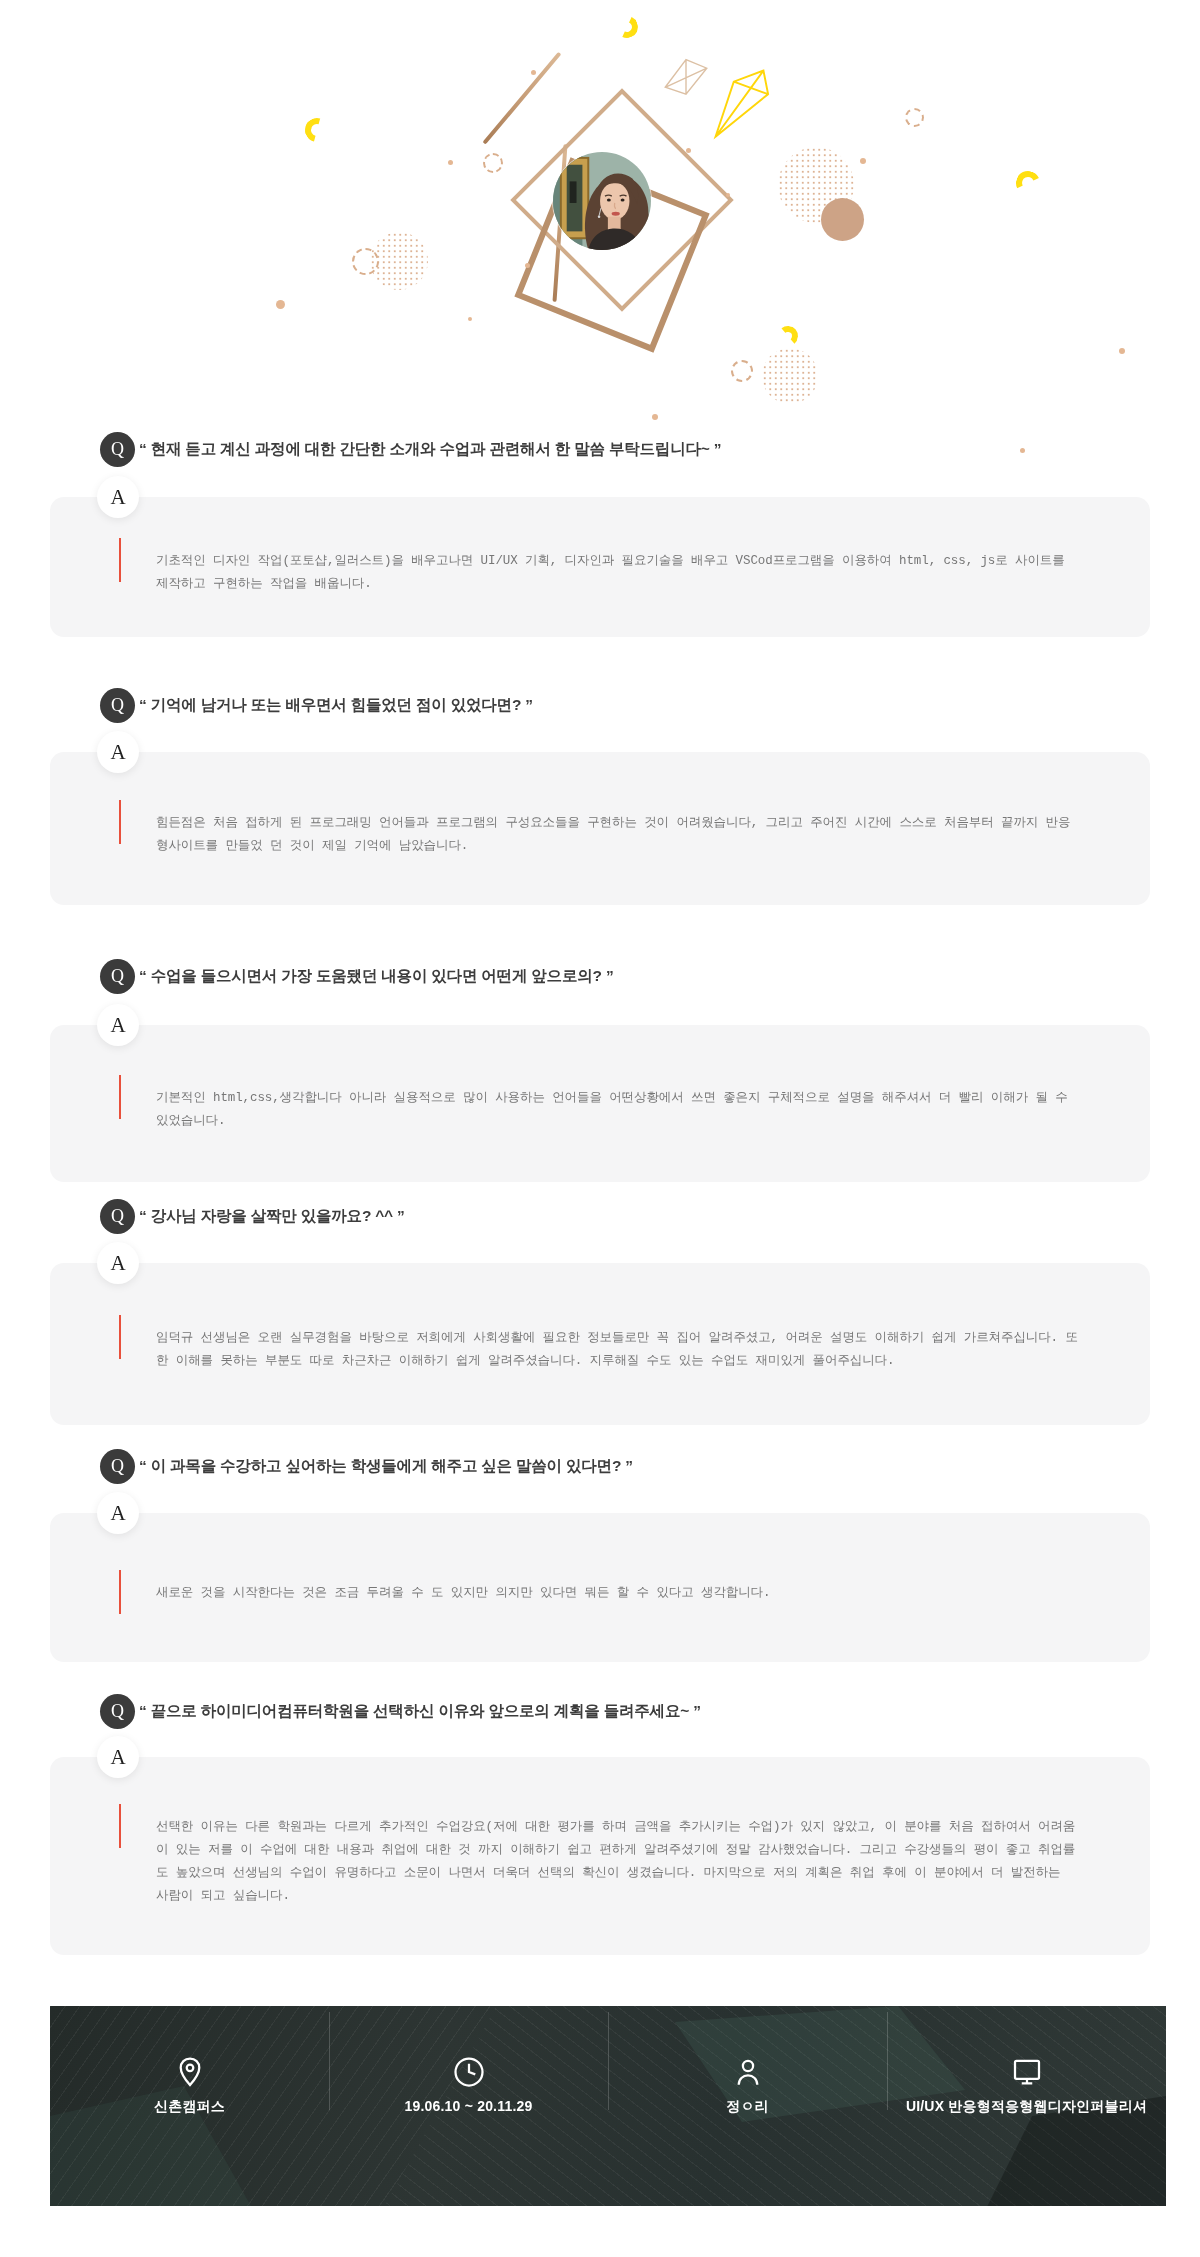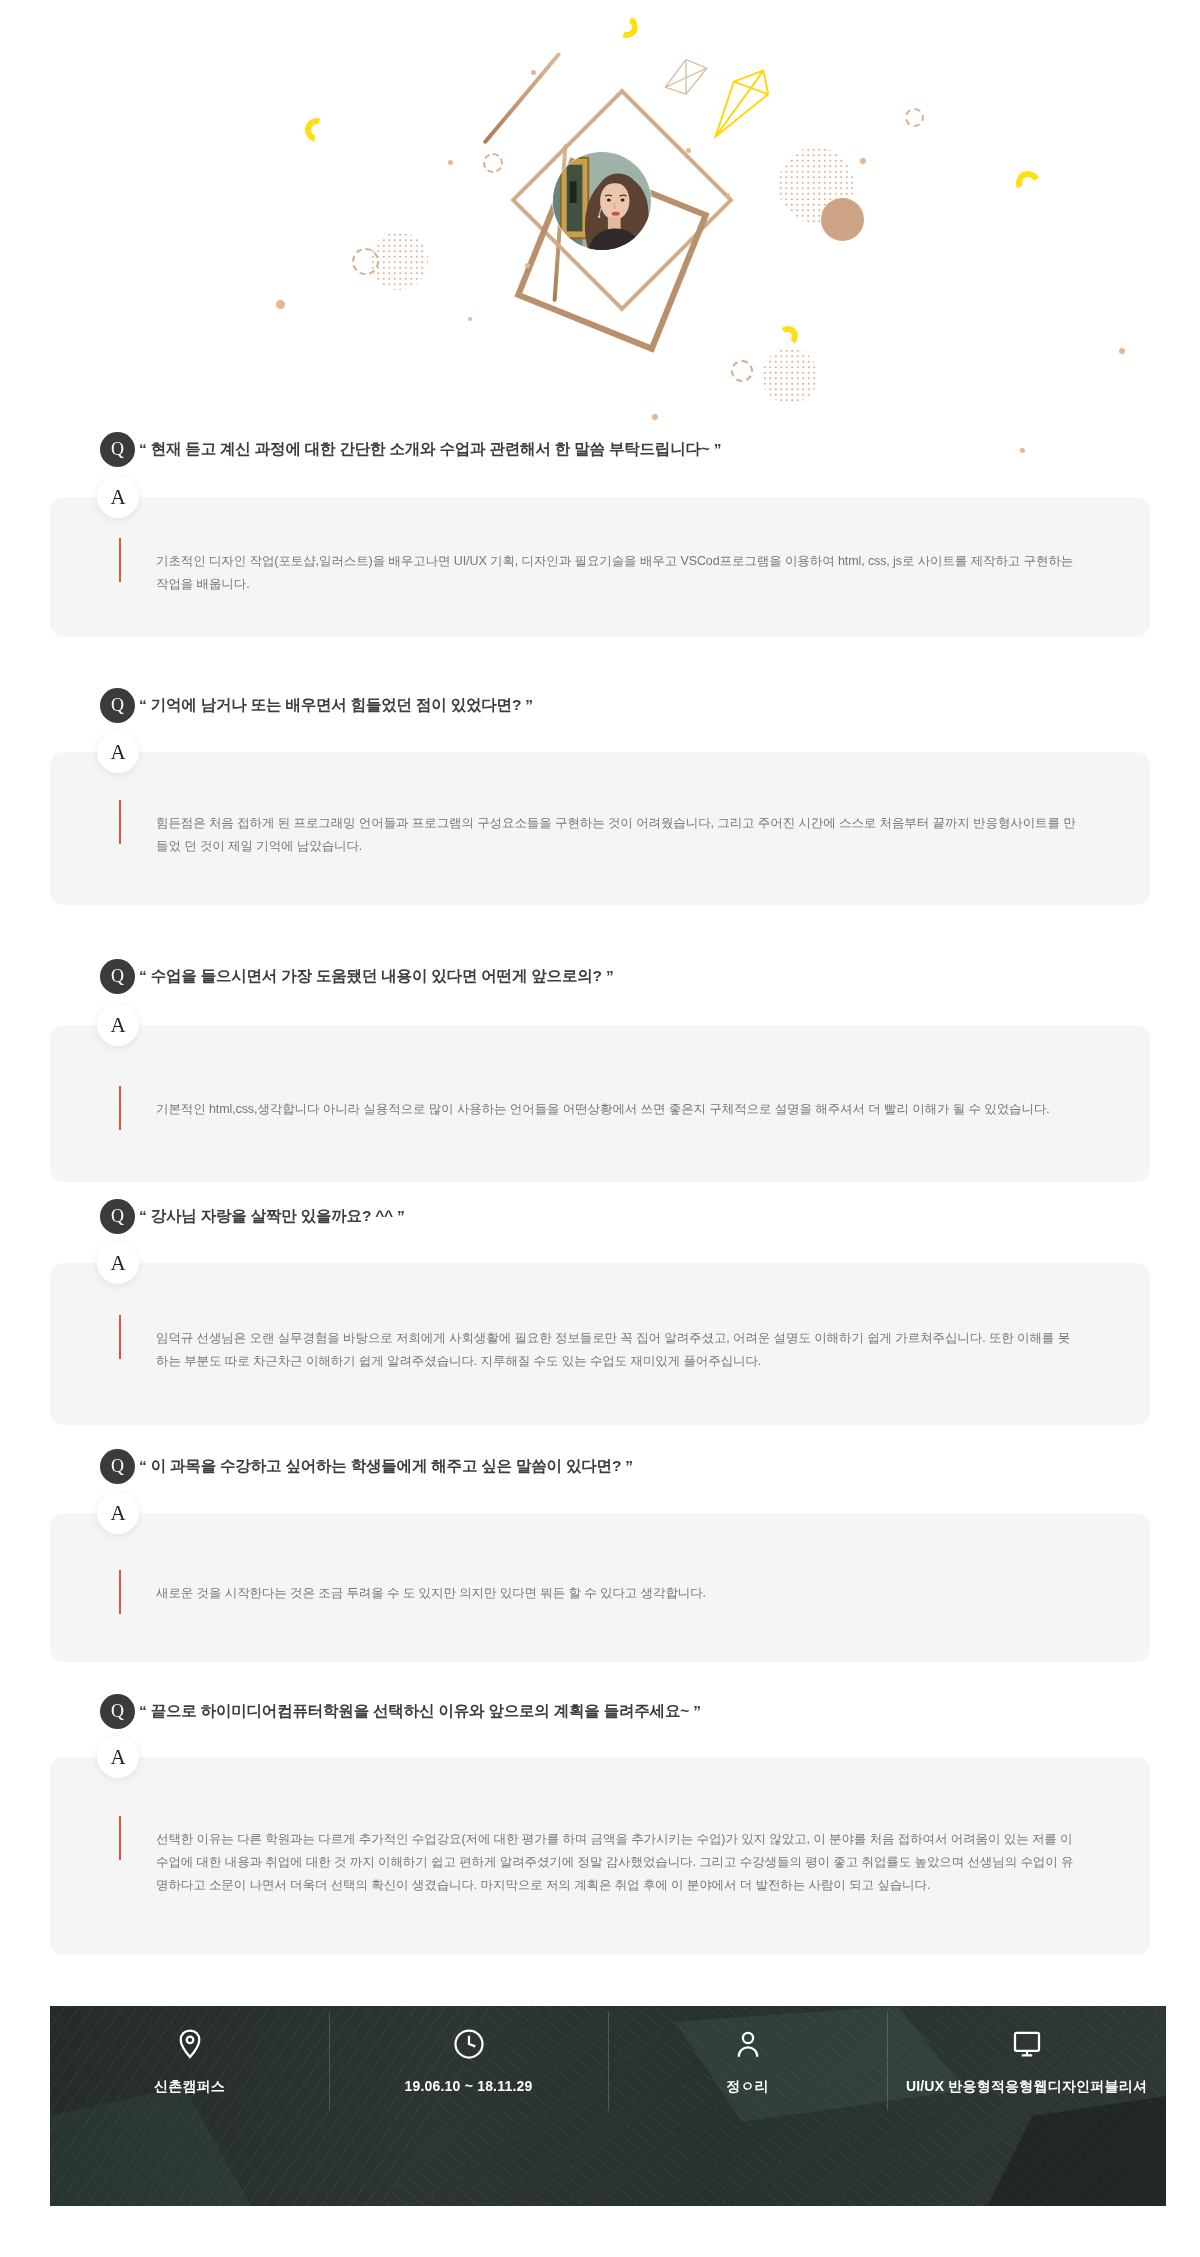--- a/index.html
+++ b/index.html
@@ -27,41 +27,41 @@
     font-family:"Liberation Serif","DejaVu Serif",serif; font-size:18px; flex:0 0 35px; }
   .question { margin-left:4px; font-size:15.5px; font-weight:700; color:#3c3c3c; letter-spacing:-0.2px; }
 
   .abox { position:absolute; left:50px; width:1100px; background:#f5f5f6; border-radius:14px; }
   .a-badge { position:absolute; left:47px; top:-21px; width:42px; height:42px; border-radius:50%;
     background:#fff; box-shadow:0 2px 8px rgba(0,0,0,0.08);
     display:flex; align-items:center; justify-content:center;
     font-family:"Liberation Serif","DejaVu Serif",serif; font-size:21px; color:#222; }
   .ans-outer { position:absolute; inset:0; display:flex; align-items:center;
     padding:26px 70px 14px 106px; }
-  .ans { position:relative; font-size:12.5px; color:#767676; line-height:1.84; letter-spacing:-0.1px; }
+  .ans { position:relative; font-size:12.5px; color:#767676; line-height:1.84; letter-spacing:-0.1px;font-family:Liberation Mono, monospace; }
   .ans::before { content:""; position:absolute; left:-37px; top:-12px; width:2px; height:44px; background:#e8503c; }
 
   
   .footer { position:absolute; left:50px; top:2006px; width:1116px; height:200px;
     background:linear-gradient(100deg,#242b29 0%,#2d3533 35%,#283130 60%,#2f3836 100%);
     display:flex; overflow:hidden; }
   .footer-stripes-a { position:absolute; inset:0;
     background:repeating-linear-gradient(125deg, rgba(255,255,255,0.055) 0 1px, transparent 1px 12px);
     clip-path:polygon(0 0,40% 0,30% 100%,0 100%); }
   .footer-stripes-b { position:absolute; inset:0;
     background:repeating-linear-gradient(38deg, rgba(255,255,255,0.05) 0 1px, transparent 1px 11px);
     clip-path:polygon(40% 0,100% 0,100% 100%,30% 100%); }
   .footer-shape-a { position:absolute; inset:0; background:rgba(86,138,119,0.16);
     clip-path:polygon(56% 8%,76% 0,82% 42%,62% 58%); }
   .footer-shape-b { position:absolute; inset:0; background:rgba(0,0,0,0.28);
     clip-path:polygon(88% 55%,100% 45%,100% 100%,84% 100%); }
   .footer-shape-c { position:absolute; inset:0; background:rgba(70,110,96,0.14);
     clip-path:polygon(0 55%,12% 40%,18% 100%,0 100%); }
   .fcol { position:relative; flex:1; display:flex; flex-direction:column; align-items:center;
-    padding-top:20px; gap:16px; z-index:2; }
+    padding-top:48px; gap:8px; z-index:2; }
   .fcol + .fcol::before { content:""; position:absolute; left:0; top:6px; height:98px; width:1px;
     background:rgba(255,255,255,0.18); }
   .ficon { width:36px; height:36px; }
   .flabel { color:#ffffff; font-size:14px; font-weight:700; letter-spacing:0.2px; }
 </style>
 </head>
 <body>
 
 <div class="page">
 
@@ -231,21 +231,21 @@
         <circle cx="12" cy="9.2" r="2.2"></circle>
       </svg>
       <div class="flabel">신촌캠퍼스</div>
     </div>
 
     <div class="fcol">
       <svg class="ficon" viewBox="0 0 24 24" fill="none" stroke="#ffffff" stroke-width="1.5">
         <circle cx="12" cy="12" r="9"></circle>
         <path d="M12 6.5 V12 L16.2 13.6"></path>
       </svg>
-      <div class="flabel">19.06.10 ~ 18.11.29</div>
+      <div class="flabel">19.06.10 ~ 20.11.29</div>
     </div>
 
     <div class="fcol">
       <svg class="ficon" viewBox="0 0 24 24" fill="none" stroke="#ffffff" stroke-width="1.5">
         <circle cx="12" cy="8" r="3.4"></circle>
         <path d="M5.8 20.5 c0-3.6 2.8-6.3 6.2-6.3 s6.2 2.7 6.2 6.3"></path>
       </svg>
       <div class="flabel">정ㅇ리</div>
     </div>
 

